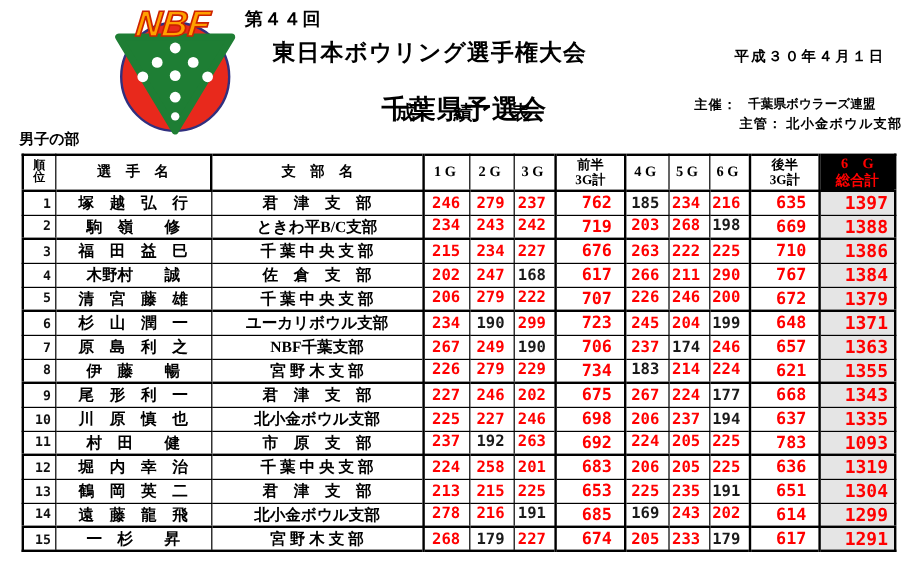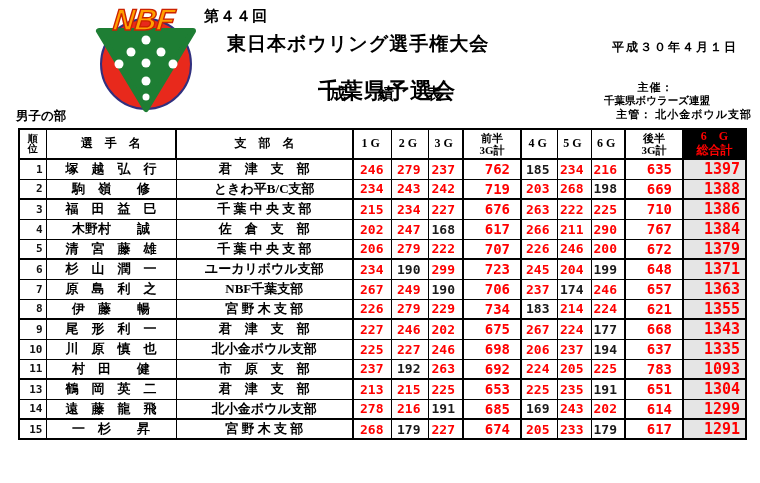--- a/index.html
+++ b/index.html
@@ -17,21 +17,21 @@
   .abs { position: absolute; }
 
   .round-no    { left: 204px; top: 7px;  font-size: 15px; font-weight: bold; letter-spacing: 1px; }
   .main-title  { left: 227px; top: 31px; font-size: 19px; font-weight: bold; letter-spacing: 1px; }
   .date        { left: 612px; top: 15px; font-size: 12px; font-weight: bold; letter-spacing: 2px; margin-top: 24px; }
   .subtitle    { left: 318px; top: 76px; font-size: 22px; font-weight: bold; letter-spacing: 1px; }
   .division    { left: 16px;  top: 108px; font-size: 12.5px; font-weight: bold; }
   .sheet-title { left: 330px; top: 84px; font-size: 16px; font-weight: bold; }
 
   .org-block { left: 562px; top: 80px; width: 190px; font-size: 11px; font-weight: bold; }
-  .org-row { display: flex; align-items: center; justify-content: space-between; flex-direction: column; }
+  .org-row { display: flex; align-items: center; justify-content: center; }
   .org-label { white-space: nowrap; margin-right: 3px; letter-spacing: 1px; }
   .org-value-wrap { width: 118px; text-align: center; font-size: 10.5px; line-height: 1.05; }
   .org-row2 { margin-top: 1px; letter-spacing: 1px; white-space: nowrap; text-align: right; }
 
   table.results {
     position: absolute;
     left: 18px; top: 128px;
     border-collapse: collapse;
     table-layout: fixed;
     width: 727px;
@@ -302,20 +302,34 @@
           <td class="num low">192</td>
           <td class="num tr2">263</td>
           <td class="sum tr2">692</td>
           <td class="num">224</td>
           <td class="num">205</td>
           <td class="num tr2">225</td>
           <td class="sum tr2">783</td>
           <td class="total">1093</td>
         </tr>
         <tr>
+          <td class="rank">12</td>
+          <td class="name">堀　内　幸　治</td>
+          <td class="branch tr2">千 葉 中 央 支 部</td>
+          <td class="num">224</td>
+          <td class="num">258</td>
+          <td class="num tr2">201</td>
+          <td class="sum tr2">683</td>
+          <td class="num">206</td>
+          <td class="num">205</td>
+          <td class="num tr2">225</td>
+          <td class="sum tr2">636</td>
+          <td class="total">1319</td>
+        </tr>
+        <tr>
           <td class="rank">13</td>
           <td class="name">鶴　岡　英　二</td>
           <td class="branch tr2">君　津　支　部</td>
           <td class="num">213</td>
           <td class="num">215</td>
           <td class="num tr2">225</td>
           <td class="sum tr2">653</td>
           <td class="num">225</td>
           <td class="num">235</td>
           <td class="num tr2 low">191</td>

